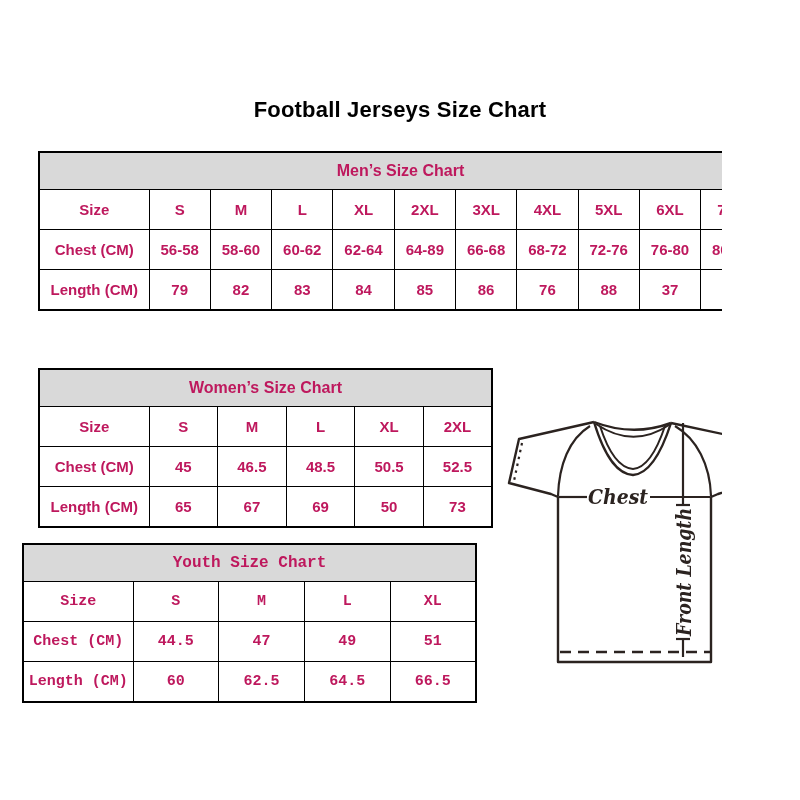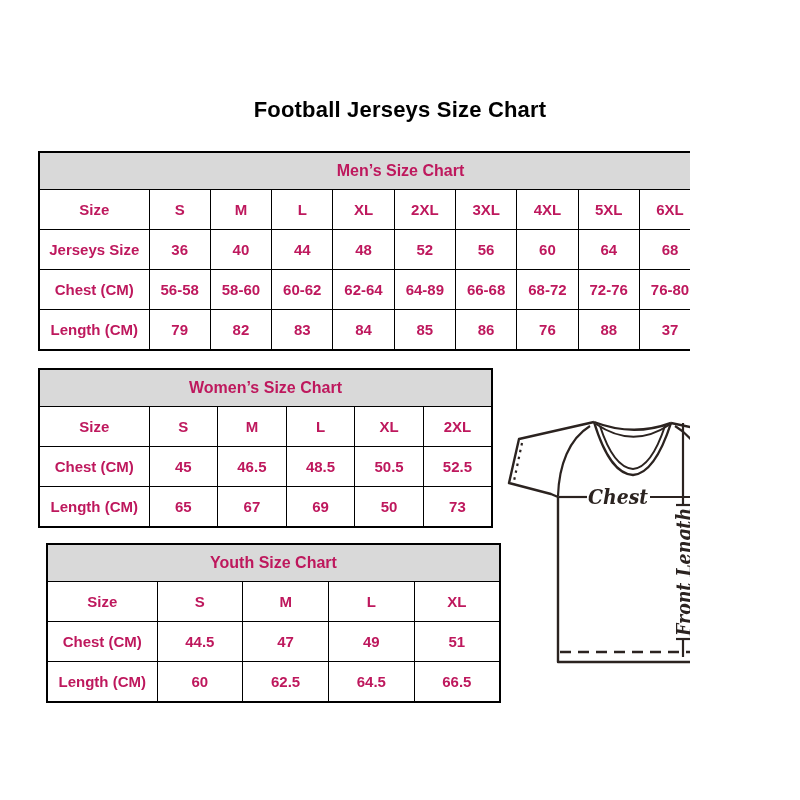--- a/index.html
+++ b/index.html
@@ -1,33 +1,33 @@
 <!DOCTYPE html>
 <html><head>
 <meta charset="utf-8">
 <style>
   html,body{margin:0;padding:0;background:#ffffff;}
   #page{position:relative;width:690px;height:800px;background:#ffffff;overflow:hidden;
-        font-family:"Liberation Sans",sans-serif;}
+        font-family:"Liberation Sans",sans-serif;padding-left:32px;}
 
   .page-title{position:absolute;top:97px;left:0;width:800px;text-align:center;
               font-size:22px;font-weight:bold;color:#000;letter-spacing:0.2px;}
 
   table.size-table{position:absolute;border-collapse:collapse;table-layout:fixed;
                    background:#fff;color:#be185d;text-align:center;
                    font-family:"Liberation Sans",sans-serif;font-size:15px;font-weight:bold;}
   .size-table td{border:1.5px solid #000;height:39px;padding:0;overflow:hidden;}
   .size-table td.tbl-title{background:#d9d9d9;font-size:16px;height:36px;}
   .size-table{border:2px solid #000;}
 
   table.men{left:38px;top:151px;width:725px;}
   table.men col.label-col{width:110px;}
   table.women{left:38px;top:368px;width:455px;border-radius:15px;}
   table.women col.label-col{width:110px;}
-  table.youth{left:46px;top:543px;width:455px;}
+  table.youth{left:22px;top:543px;width:455px;font-family:Liberation Mono, monospace;}
   table.youth col.label-col{width:110px;}
 
   .jersey{position:absolute;left:503px;top:416px;}
   .jersey-label{font-family:"DejaVu Serif",serif;font-style:italic;font-weight:bold;}
 </style>
 </head>
 <body>
 
 <div id="page">
 
@@ -58,33 +58,20 @@
           <td>L</td>
           <td>XL</td>
           <td>2XL</td>
           <td>3XL</td>
           <td>4XL</td>
           <td>5XL</td>
           <td>6XL</td>
           <td>7XL</td>
         </tr>
         <tr>
-          <td>Jerseys Size</td>
-          <td>36</td>
-          <td>40</td>
-          <td>44</td>
-          <td>48</td>
-          <td>52</td>
-          <td>56</td>
-          <td>60</td>
-          <td>64</td>
-          <td>68</td>
-          <td>72</td>
-        </tr>
-        <tr>
           <td>Chest (CM)</td>
           <td>56-58</td>
           <td>58-60</td>
           <td>60-62</td>
           <td>62-64</td>
           <td>64-89</td>
           <td>66-68</td>
           <td>68-72</td>
           <td>72-76</td>
           <td>76-80</td>

